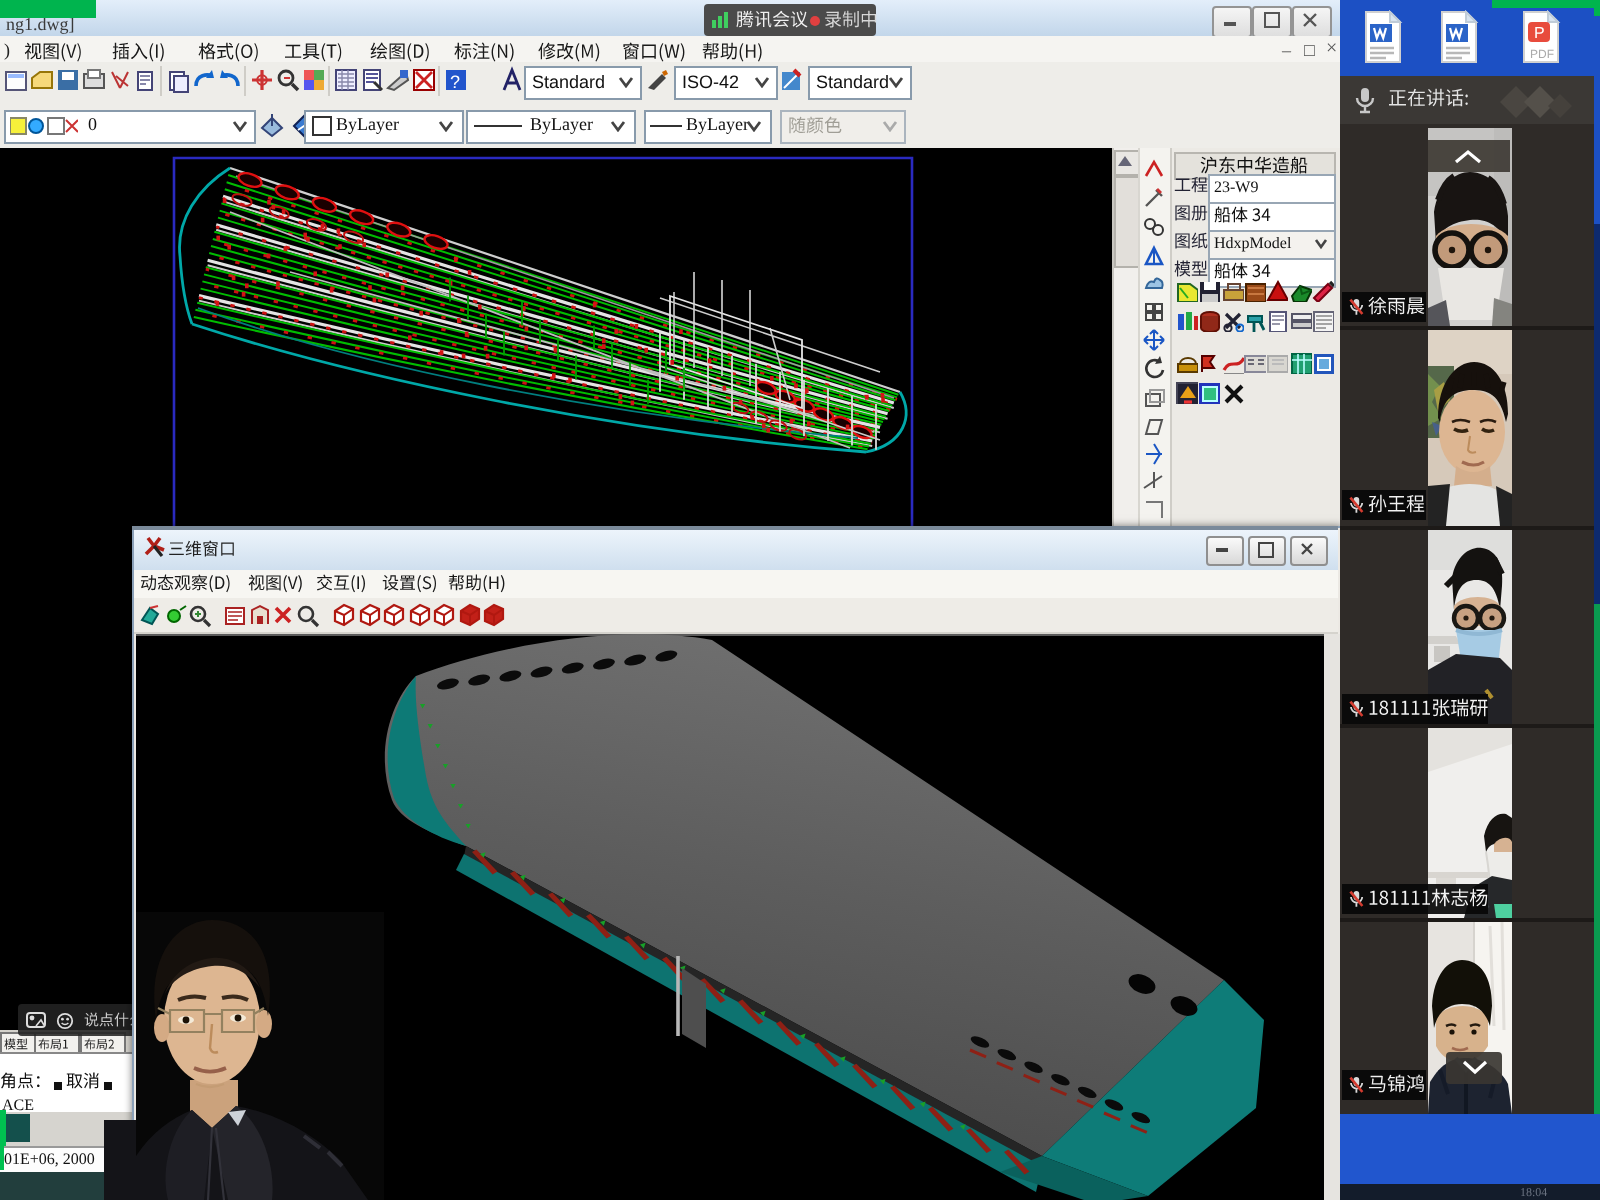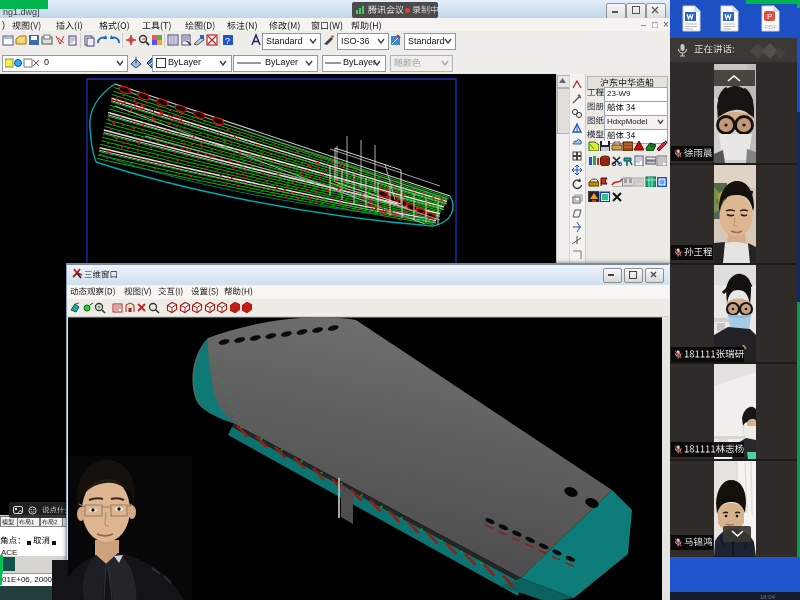--- a/index.html
+++ b/index.html
@@ -1,12 +1,12 @@
 <!DOCTYPE html>
-<html><head><meta charset="utf-8"><style>html,body{margin:0;padding:0;width:800px;height:600px;background:#000;font-family:"Liberation Sans",sans-serif;overflow:hidden}span{font-family:Liberation Sans, sans-serif}</style></head><body>
+<html><head><meta charset="utf-8"><style>html,body{margin:0;padding:0;width:800px;height:600px;background:#000;font-family:"Liberation Sans",sans-serif;overflow:hidden}span{font-family:Liberation Serif, serif}</style></head><body>
 <div style="position:absolute;left:0;top:0;width:800px;height:600px;background:#000;overflow:hidden" id="root">
     <div style="position:absolute;left:0px;top:0px;width:670px;height:18px;background:linear-gradient(#e3eefa,#c2d6ea)"></div>
     <span style="position:absolute;left:3px;top:7px;font-size:9px;color:#3a3a3a;line-height:11px;white-space:pre;">ng1.dwg]</span>
     <div style="position:absolute;left:0px;top:0px;width:48px;height:9px;background:#00b44e"></div>
     <div style="position:absolute;left:606px;top:3px;width:18px;height:14px;background:linear-gradient(#f5f5f5,#dedede);border:1px solid #949494;border-radius:2px"></div>
     <div style="position:absolute;left:612px;top:11px;width:6px;height:1.5px;background:#555"></div>
     <div style="position:absolute;left:626px;top:3px;width:18px;height:14px;background:linear-gradient(#f5f5f5,#dedede);border:1px solid #949494;border-radius:2px"></div>
     <div style="position:absolute;left:632px;top:6px;width:6px;height:6px;border:1px solid #555"></div>
     <div style="position:absolute;left:646px;top:3px;width:18px;height:14px;background:linear-gradient(#f5f5f5,#dedede);border:1px solid #949494;border-radius:2px"></div>
     <svg style="position:absolute;left:651px;top:6px;" width="8" height="8" viewBox="0 0 8 8">
@@ -125,21 +125,21 @@
     <div style="position:absolute;left:262px;top:33px;width:57px;height:15px;background:#fff;border:1px solid #889aab"></div>
     <span style="position:absolute;left:266px;top:36px;font-size:9px;color:#111;font-family:Liberation Sans,sans-serif;white-space:pre">Standard</span>
     <svg style="position:absolute;left:309px;top:38px;" width="8" height="6" viewBox="0 0 8 6">
       <path d="M1,1 L4,5 L7,1" stroke="#444" stroke-width="1.4" fill="none"></path>
     </svg>
     <svg style="position:absolute;left:323px;top:34px;" width="12" height="12" viewBox="0 0 12 12">
       <path d="M1,10 L8,3 L10,5 L4,11 Z" fill="#444"></path>
       <path d="M8,2 l2,-1 1,2 -2,1 Z" fill="#c60"></path>
     </svg>
     <div style="position:absolute;left:337px;top:33px;width:50px;height:15px;background:#fff;border:1px solid #889aab"></div>
-    <span style="position:absolute;left:341px;top:36px;font-size:9px;color:#111;font-family:Liberation Sans,sans-serif;white-space:pre">ISO-36</span>
+    <span style="position:absolute;left:341px;top:36px;font-size:9px;color:#111;font-family:Liberation Sans,sans-serif;white-space:pre">ISO-42</span>
     <svg style="position:absolute;left:377px;top:38px;" width="8" height="6" viewBox="0 0 8 6">
       <path d="M1,1 L4,5 L7,1" stroke="#444" stroke-width="1.4" fill="none"></path>
     </svg>
     <svg style="position:absolute;left:390px;top:34px;" width="12" height="12" viewBox="0 0 12 12">
       <rect x="1" y="2" width="9" height="9" fill="#48c"></rect>
       <path d="M2,10 L9,3" stroke="#fff"></path>
       <path d="M7,1 l3,3" stroke="#c22" stroke-width="2"></path>
     </svg>
     <div style="position:absolute;left:404px;top:33px;width:50px;height:15px;background:#fff;border:1px solid #889aab"></div>
     <span style="position:absolute;left:408px;top:36px;font-size:9px;color:#111;font-family:Liberation Sans,sans-serif;white-space:pre">Standard</span>

